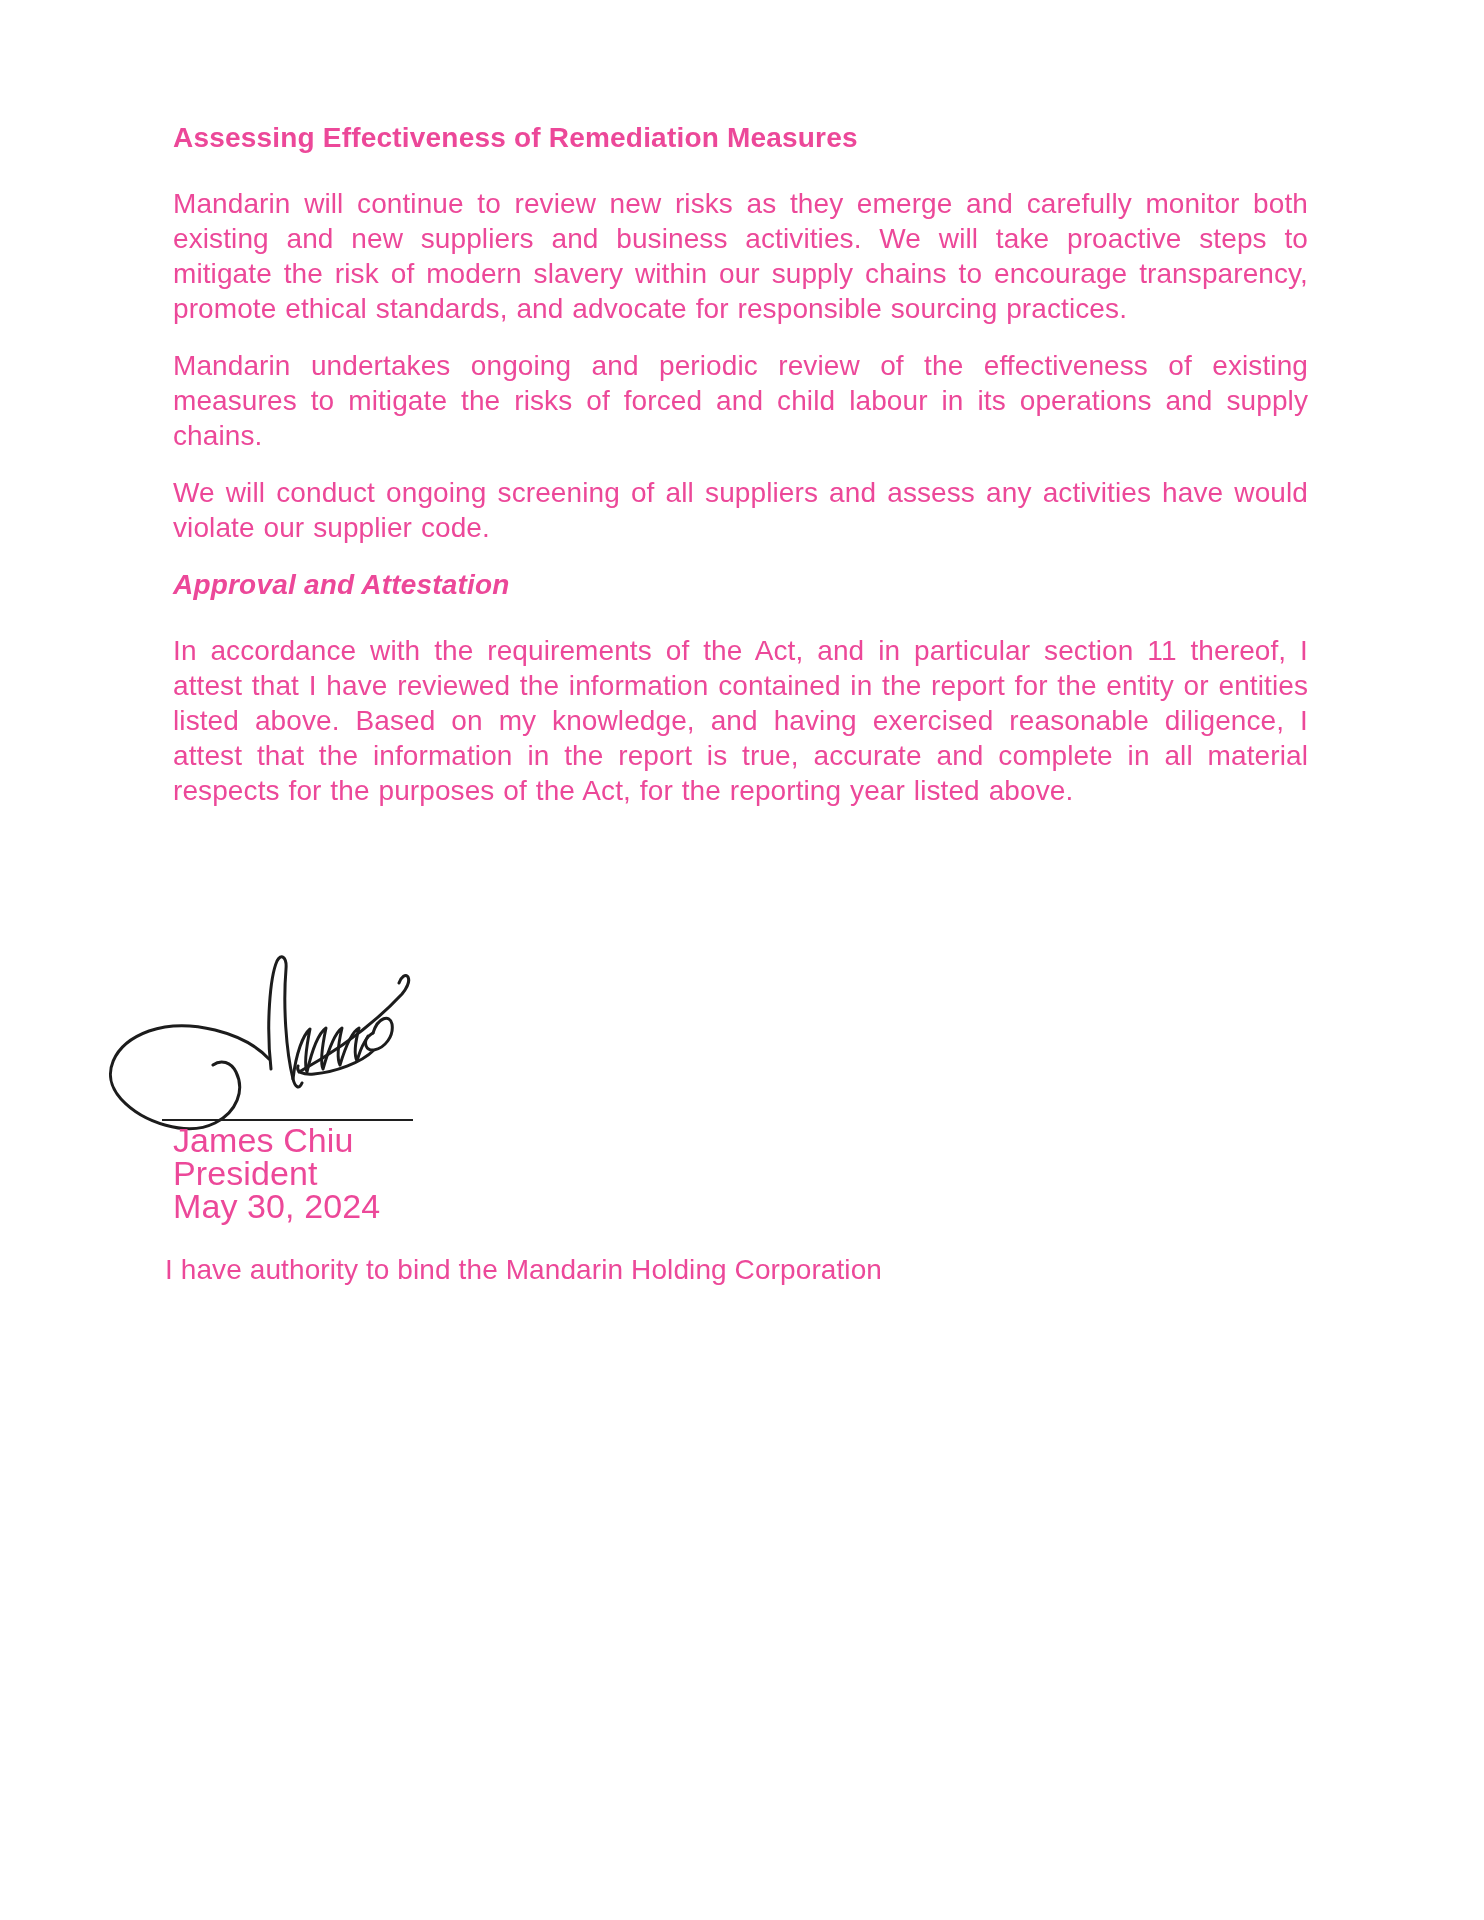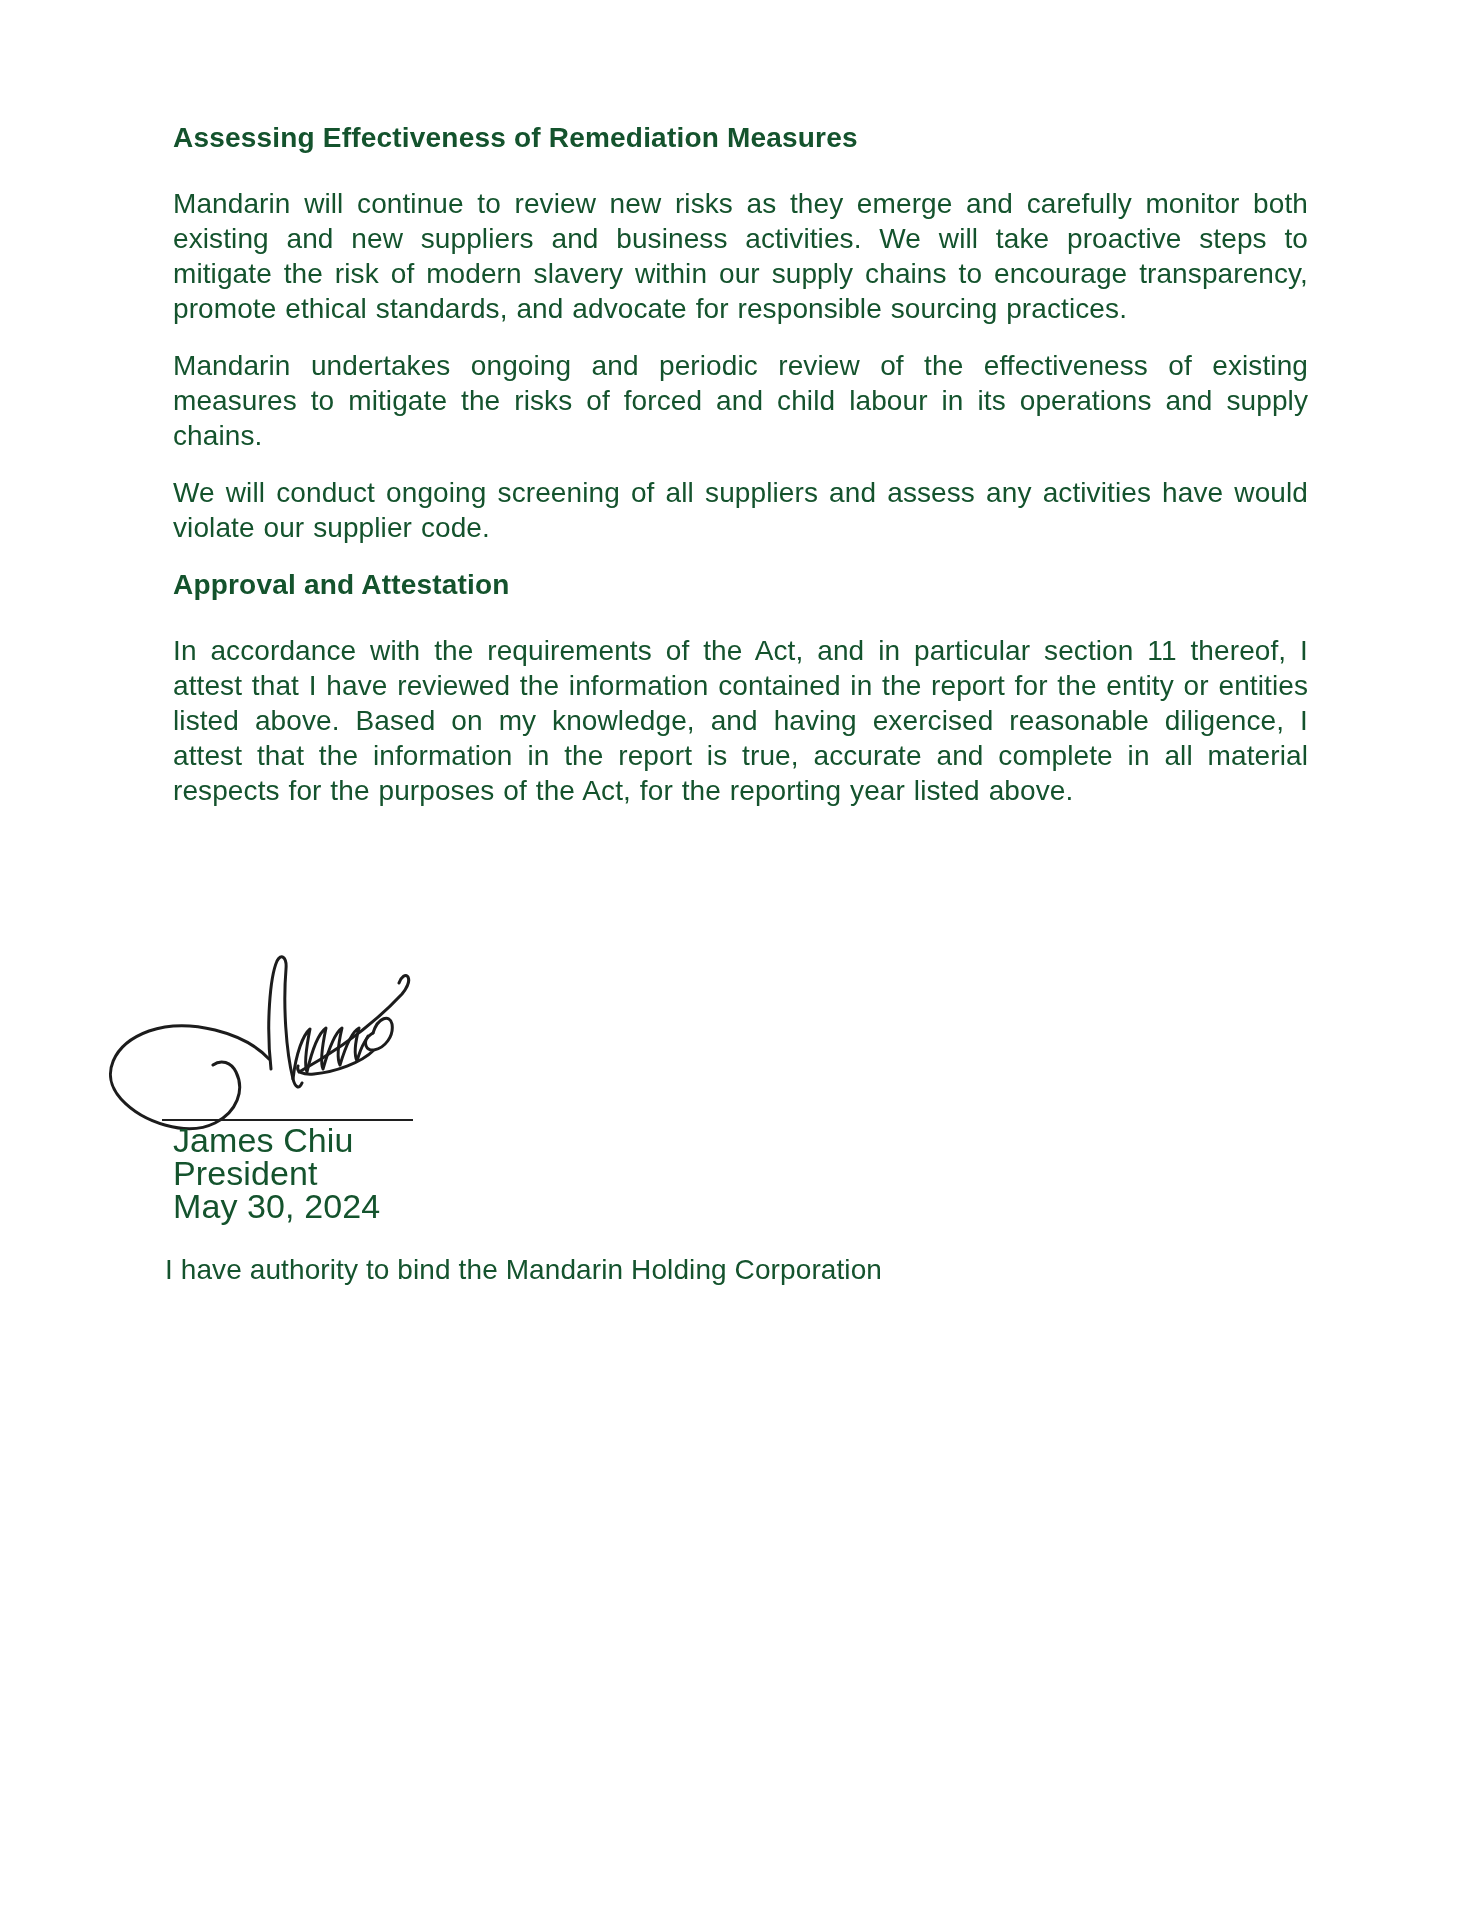--- a/index.html
+++ b/index.html
@@ -5,36 +5,37 @@
   html, body {
     margin: 0;
     padding: 0;
     background: #ffffff;
   }
   .page {
     position: relative;
     width: 1484px;
     height: 1364px;
     background: #ffffff;
-    color: #14532d;
+    color: #ec4899;
     font-family: "Liberation Sans", "DejaVu Sans", sans-serif;
     overflow: hidden;
   }
   .content {
     padding: 120px 176px 0 173px;
   }
   .doc-heading {
     font-size: 28px;
     line-height: 35px;
     font-weight: bold;
     margin: 0 0 31px 0;
     letter-spacing: 0.2px;
   }
   .doc-heading.second {
     margin-top: 5px;
+    font-style: italic;
   }
   .doc-para {
     font-size: 28px;
     line-height: 35px;
     margin: 0 0 22px 0;
     text-align: justify;
     letter-spacing: 0.1px;
     word-spacing: 1px;
   }
   .sig-scrawl {

